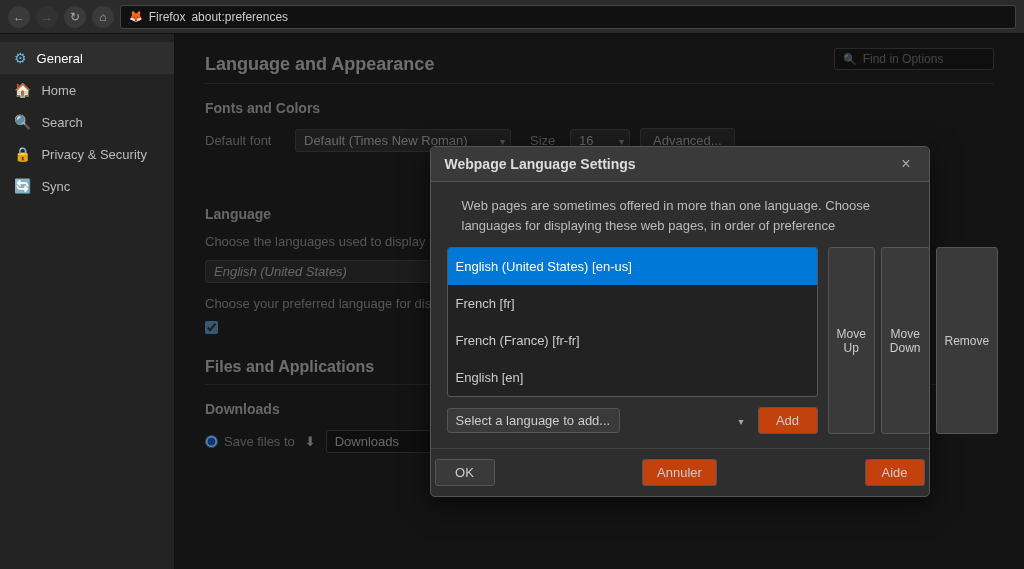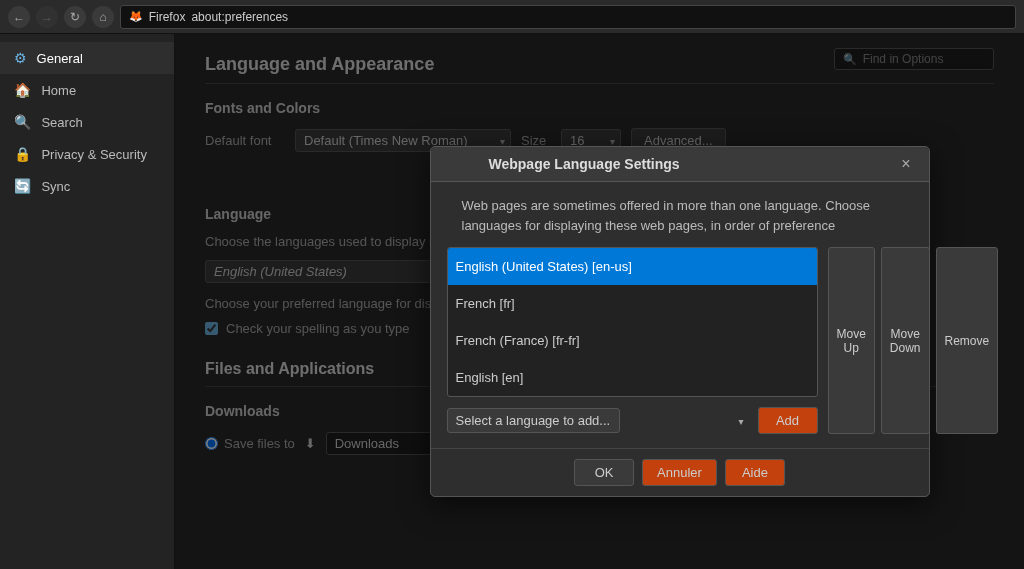--- a/index.html
+++ b/index.html
@@ -237,21 +237,21 @@
 
     .modal-header {
       background: #3a3a3a;
       border-bottom: 1px solid #555;
       padding: 8px 14px;
       display: flex;
       align-items: center;
       justify-content: space-between;
       border-radius: 5px 5px 0 0;
     }
-    .modal-title { font-size: 14px; color: #ddd; font-weight: 600; margin-left: 44px; }
+    .modal-title { font-size: 14px; color: #ddd; font-weight: 600; }
     .modal-close {
       background: none;
       border: none;
       color: #aaa;
       font-size: 16px;
       cursor: pointer;
       padding: 0 4px;
     }
 
     .modal-body {
@@ -323,23 +323,23 @@
       background: #3a3a3a;
       border: 1px solid #555;
       border-radius: 3px;
       color: #ccc;
       padding: 4px 8px;
       font-size: 13px;
       appearance: none;
     }
 
     .modal-footer {
-      padding: 10px 16px;
-      display: flex;
-      justify-content: center;
+      padding: 10px 4px;
+      display: flex;
+      justify-content: space-between;
       gap: 8px;
       border-top: 1px solid #444;
     }
 
     .btn-dialog {
       background: #c2410c;
       border: 1px solid #555;
       border-radius: 3px;
       color: #ccc;
       padding: 5px 14px;
@@ -417,21 +417,21 @@
 
     <div class="subsection-title">Fonts and Colors</div>
 
     <div class="form-row">
       <label class="field-label">Default font</label>
       <div class="select-wrapper">
         <select class="dropdown font-dropdown">
           <option>Default (Times New Roman)</option>
         </select>
       </div>
-      <label class="field-label" style="min-width:30px;">Size</label>
+      <label class="field-label" style="min-width:30px;margin-left:9px;">Size</label>
       <div class="select-wrapper">
         <select class="dropdown size-dropdown">
           <option>16</option>
         </select>
       </div>
       <button class="btn-secondary">Advanced...</button>
     </div>
 
     <div class="colors-row form-row">
       <div style="width:308px;"></div>
@@ -445,21 +445,20 @@
         <div class="select-wrapper">
           <select class="dropdown" style="width:240px;font-style:italic;">
             <option>English (United States)</option>
           </select>
         </div>
         <button class="btn-secondary">Set Alte</button>
       </div>
       <div class="section-desc">Choose your preferred language for displaying pages</div>
       <div class="checkbox-row">
         <input type="checkbox" id="spellcheck" checked="" style="">
-        <label for="spellcheck">Check your spelling as you type</label>
       </div>
     </div>
 
     <div class="files-section">
       <div class="section-title" style="font-size:16px; margin-top:0;">Files and Applications</div>
       <div class="subsection-title">Downloads</div>
       <div class="downloads-row">
         <label class="radio-label">
           <input type="radio" name="saveto" checked="" style="">
           <span>Save files to</span>

